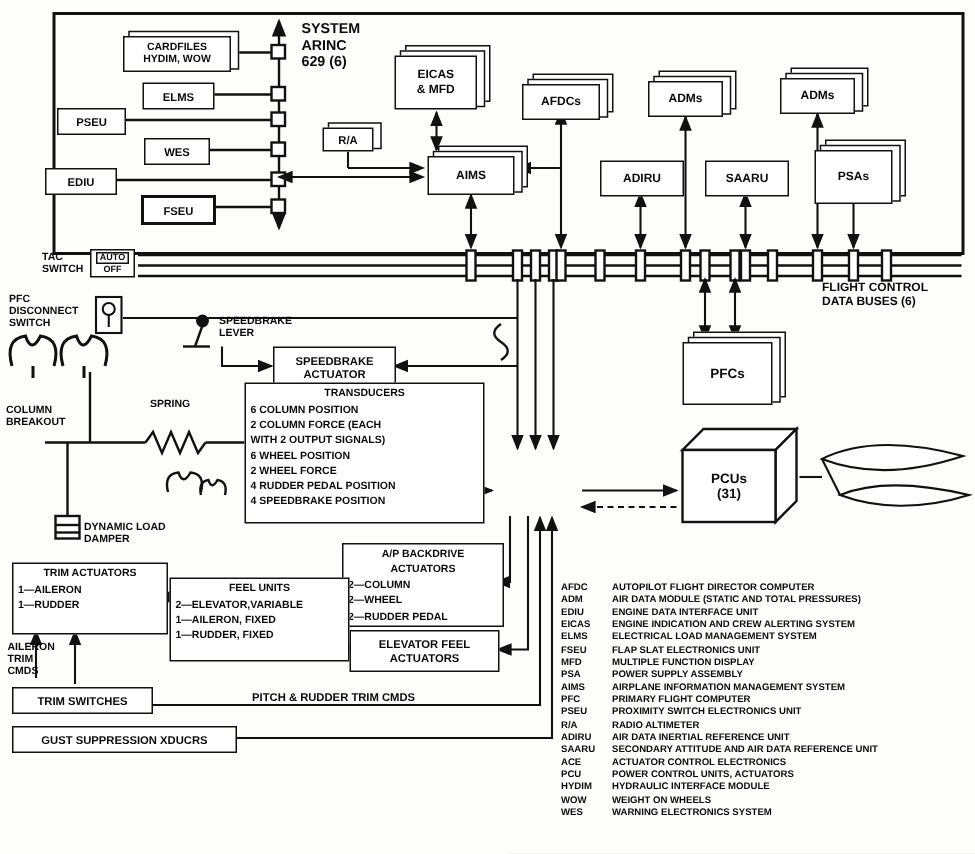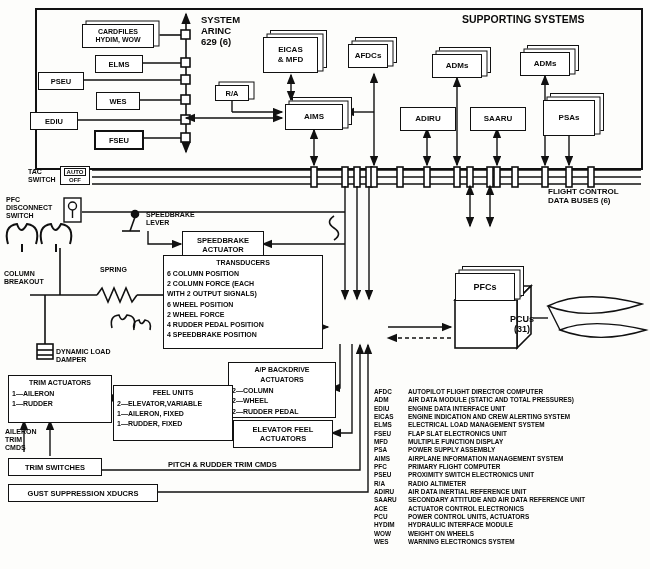--- a/index.html
+++ b/index.html
@@ -21,21 +21,21 @@
   .lab{position:absolute;font-weight:bold;white-space:pre-line;z-index:2;line-height:1.15;}
   .listbox{position:absolute;border:1.5px solid #111;background:#fff;z-index:2;
       font-weight:bold;font-size:7px;line-height:1.45;padding:2px 3px;}
   .listbox .ttl{text-align:center;white-space:pre-line;margin-bottom:1px;}
   .listbox .itm{text-align:left;white-space:pre-line;}
   .tac{position:absolute;z-index:2;border:1.5px solid #111;background:#fff;width:28px;
       display:flex;flex-direction:column;align-items:center;padding:1px 0;gap:1px;}
   .tac .opt{font-weight:bold;font-size:6px;border:1px solid #111;padding:0 2px;}
   .tac .opt2{font-weight:bold;font-size:6px;padding:0 2px;}
   .pculabel{position:absolute;z-index:3;display:flex;align-items:center;justify-content:center;
-      text-align:center;font-weight:bold;font-size:9px;white-space:pre-line;margin-left:36px;}
+      text-align:center;font-weight:bold;font-size:9px;white-space:pre-line;}
   .legend{position:absolute;left:374px;top:388px;width:270px;z-index:2;font-size:6.4px;font-weight:bold;line-height:1.3;}
   .lrow{display:flex;}
   .labbr{width:34px;flex:none;}
   .ldef{flex:1;}
 </style>
 </head>
 <body>
 
 <div id="canvas">
 
@@ -176,21 +176,20 @@
       <rect x="455" y="300" width="62" height="48"></rect>
     </g>
 
     <g stroke="#111" stroke-width="1.4" fill="#fff">
       <path d="M548,306 C572,294 604,294 642,304 C606,316 574,316 548,306 Z"></path>
       <path d="M560,330 C582,321 612,322 646,330 C614,340 584,339 560,330 Z"></path>
       <line x1="548" y1="306" x2="560" y2="330"></line>
     </g>
   </svg>
 
-  <div class="lab" style="left:462px;top:13px;font-size:10.5px;">SUPPORTING SYSTEMS</div>
 
   <div class="lab" style="left:201px;top:15px;font-size:9.5px;">SYSTEM
 ARINC
 629 (6)</div>
 
   <div class="stack" style="left:82px;top:24px;width:72px;height:24px;">
     <i class="s2"></i>
     <div class="face" style="font-size:7px;">CARDFILES
 HYDIM, WOW</div>
   </div>
@@ -199,21 +198,21 @@
   <div class="bx" style="left:96px;top:92px;width:42px;height:16px;">WES</div>
   <div class="bx" style="left:30px;top:112px;width:46px;height:16px;">EDIU</div>
   <div class="bx" style="left:94px;top:130px;width:46px;height:16px;border-width:2px;">FSEU</div>
 
   <div class="stack" style="left:263px;top:37px;width:55px;height:36px;">
     <i class="s1"></i>
       <i class="s2"></i>
     <div class="face">EICAS
 &amp; MFD</div>
   </div>
-  <div class="stack" style="left:348px;top:44px;width:40px;height:24px;">
+  <div class="stack" style="left:348px;top:56px;width:52px;height:24px;">
     <i class="s1"></i>
       <i class="s2"></i>
     <div class="face">AFDCs</div>
   </div>
   <div class="stack" style="left:432px;top:54px;width:50px;height:24px;">
     <i class="s1"></i>
       <i class="s2"></i>
     <div class="face">ADMs</div>
   </div>
   <div class="stack" style="left:520px;top:52px;width:50px;height:24px;">
@@ -259,21 +258,21 @@
   <div class="lab" style="left:100px;top:266px;font-size:7px;">SPRING</div>
   <div class="lab" style="left:56px;top:348px;font-size:7px;">DYNAMIC LOAD
 DAMPER</div>
   <div class="lab" style="left:5px;top:428px;font-size:7px;">AILERON
 TRIM
 CMDS</div>
 
   <div class="bx" style="left:182px;top:231px;width:80px;height:26px;">SPEEDBRAKE
 ACTUATOR</div>
 
-  <div class="stack" style="left:455px;top:228px;width:60px;height:28px;margin-top:45px;">
+  <div class="stack" style="left:455px;top:228px;width:60px;height:42px;">
     <i class="s1"></i>
       <i class="s2"></i>
     <div class="face" style="font-size:9px;">PFCs</div>
   </div>
 
   <div class="listbox" style="left:163px;top:255px;width:152px;height:88px;">
     <div class="ttl">TRANSDUCERS</div>
     <div class="itm">6 COLUMN POSITION</div>
     <div class="itm">2 COLUMN FORCE (EACH
     WITH 2 OUTPUT SIGNALS)</div>

